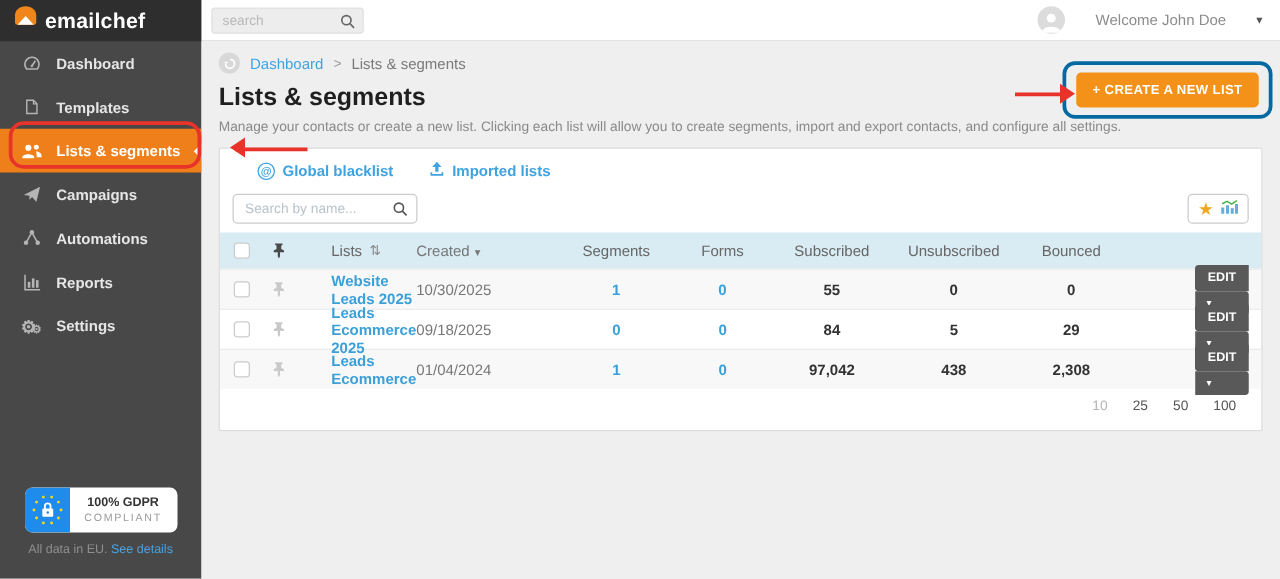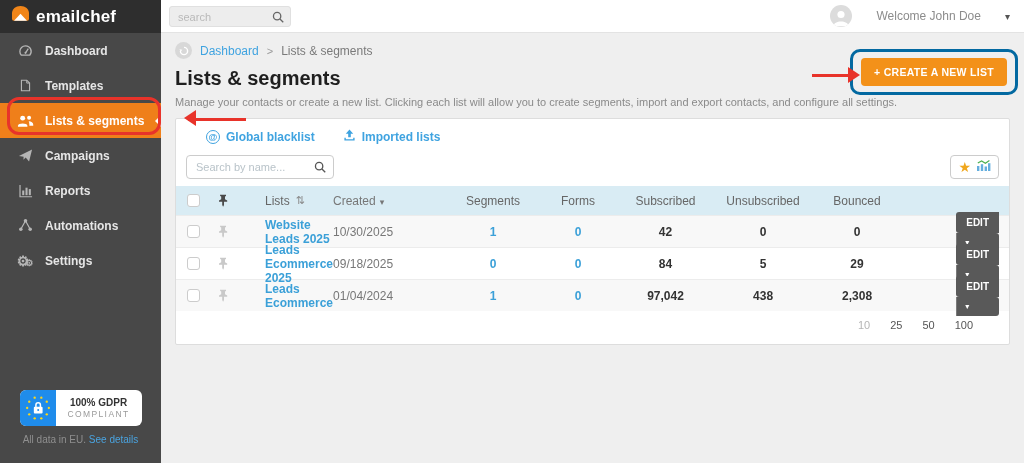--- a/index.html
+++ b/index.html
@@ -105,21 +105,21 @@
   .c-sub { width:95px; } .c-unsub { width:100px; } .c-bounce { width:88px; }
   .tr.head .c-seg, .tr.head .c-forms, .tr.head .c-sub, .tr.head .c-unsub, .tr.head .c-bounce
       { font-weight:normal; color:#666; }
   .bluenum { color:#3ba0d8; font-weight:bold; cursor:pointer; }
   .c-act { width:108px; display:flex; justify-content:flex-end; padding-right:10px; }
   .editgrp { display:flex;flex-direction:column; }
   .ebtn { background:#595959; color:#fff; font-size:10px; font-weight:bold; padding:5px 10px;
           border:none; border-radius:3px 0 0 3px; cursor:pointer; font-family:"Liberation Sans",sans-serif; }
   .earrow { background:#595959; color:#fff; font-size:8px; padding:5px 8px; border:none;
           border-left:1px solid #7a7a7a; border-radius:0 3px 3px 0; cursor:pointer; display:flex; align-items:center; }
-  .pagination { display:flex; justify-content:flex-end; gap:20px; padding:8px 36px 0 0; font-size:11px; color:#555; }
+  .pagination { display:flex; justify-content:flex-end; gap:20px; padding:8px 20px 0 0; font-size:11px; color:#555; }
   .pagination span { cursor:pointer; }
   .pagination span:first-child { color:#b5b5b5; }
 </style>
 </head>
 <body>
 
 <div class="sidebar">
   <div class="logo-bar">
     <span>
       <svg width="21" height="20" viewBox="0 0 21 20">
@@ -164,39 +164,39 @@
     <div class="nav-item">
       <span class="ico">
         <svg viewBox="0 0 16 16" width="15" height="15" fill="currentColor">
             <path d="M1 8.6 15 1.5 11.8 14.5 8.2 10.2 5.8 12.5 6 9.2z"></path>
           </svg>
       </span>
       <span>Campaigns</span>
     </div>
     <div class="nav-item">
       <span class="ico">
+        <svg viewBox="0 0 16 16" width="15" height="15">
+            <path d="M8 3 L3 12 M8 3 L13 12" stroke="currentColor" stroke-width="1.3" fill="none"></path>
+            <circle cx="8" cy="3" r="1.9" fill="currentColor"></circle>
+            <circle cx="3" cy="12" r="1.9" fill="currentColor"></circle>
+            <circle cx="13" cy="12" r="1.9" fill="currentColor"></circle>
+          </svg>
+      </span>
+      <span>Automations</span>
+    </div>
+    <div class="nav-item">
+      <span class="ico">
         <svg viewBox="0 0 16 16" width="15" height="15" fill="currentColor">
             <path d="M1.5 2h1.3v12H15v1.3H1.5z"></path>
             <rect x="4.5" y="8" width="2.2" height="5"></rect>
             <rect x="8" y="5" width="2.2" height="8"></rect>
             <rect x="11.5" y="6.5" width="2.2" height="6.5"></rect>
           </svg>
       </span>
       <span>Reports</span>
-    </div>
-    <div class="nav-item">
-      <span class="ico">
-        <svg viewBox="0 0 16 16" width="15" height="15">
-            <path d="M8 3 L3 12 M8 3 L13 12" stroke="currentColor" stroke-width="1.3" fill="none"></path>
-            <circle cx="8" cy="3" r="1.9" fill="currentColor"></circle>
-            <circle cx="3" cy="12" r="1.9" fill="currentColor"></circle>
-            <circle cx="13" cy="12" r="1.9" fill="currentColor"></circle>
-          </svg>
-      </span>
-      <span>Automations</span>
     </div>
     <div class="nav-item">
       <span class="ico">
         <span class="gear-big">⚙</span>
           <span class="gear-small">⚙</span>
       </span>
       <span>Settings</span>
     </div>
   </div>
 
@@ -350,21 +350,21 @@
         <svg width="10" height="13" viewBox="0 0 10 13" fill="currentColor">
             <path d="M2 0.8h6v1.1l-1 .5v2.8l2.2 1.2v1.4H6V11l-.9 1.8L4.2 11V7.8H1V6.4l2.2-1.2V2.4l-1-.5z"></path>
           </svg>
       </div>
       <div class="c-name">
           <span class="row-name">Website Leads 2025</span>
         </div>
       <div class="c-created">10/30/2025</div>
       <div class="c-seg"><span class="bluenum">1</span></div>
       <div class="c-forms"><span class="bluenum">0</span></div>
-      <div class="c-sub">42</div>
+      <div class="c-sub">55</div>
       <div class="c-unsub">0</div>
       <div class="c-bounce">0</div>
       <div class="c-act">
         <span class="editgrp">
           <button class="ebtn">EDIT</button>
           <button class="earrow">▾</button>
         </span>
       </div>
     </div>
 

